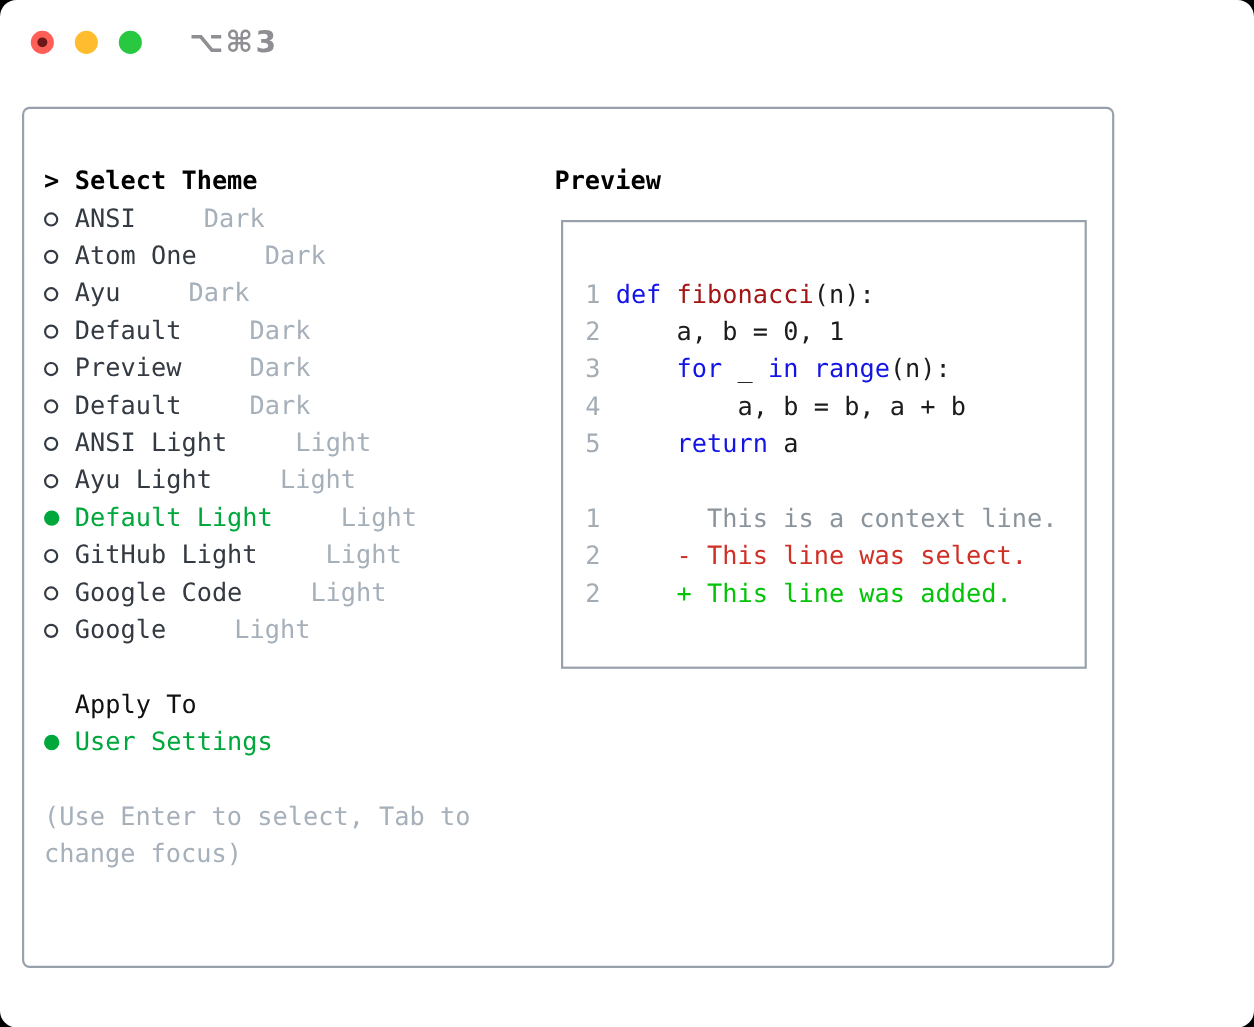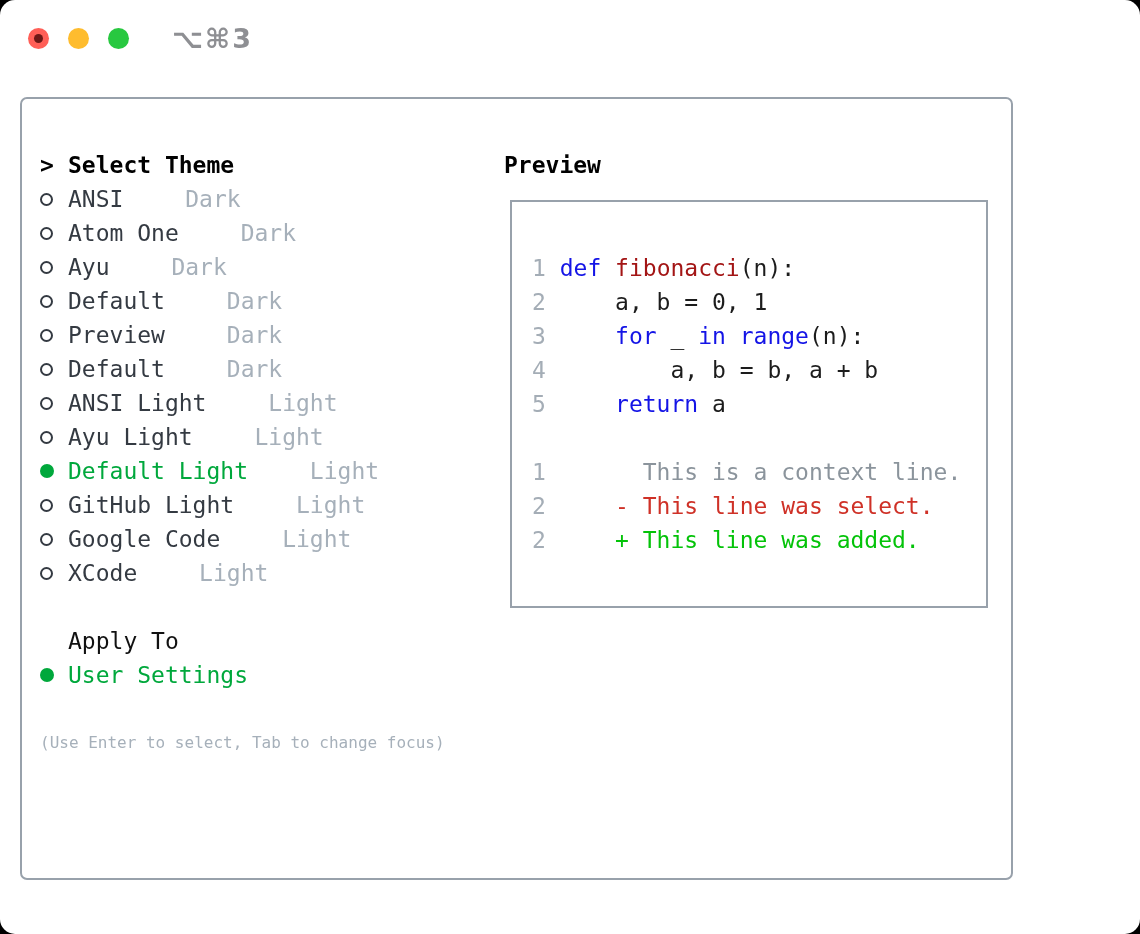--- a/index.html
+++ b/index.html
@@ -62,21 +62,21 @@
   .header-label { font-weight: bold; color: #000; }
   .item-name { color: var(--item-text); }
   .item-name.selected { color: var(--accent-green); }
   .item-variant { color: var(--muted); margin-left: 48px; }
   .section-header { color: #111; }
   .option-name { color: var(--item-text); }
   .option-name.selected { color: var(--accent-green); }
   .spacer { height: 34px; }
   .help {
     margin-top: 34px; width: 440px;
-    font-size: 16px; line-height: 34px;
+    font-size: 23px; line-height: 34px;
     color: var(--muted);
   }
   
   .preview-box {
     margin-top: 18px; margin-left: 6px;
     width: 478px; height: 408px;
     border: 2px solid var(--panel-border);
     padding: 49px 0 16px 20px;
     background: #fff;
   }
@@ -112,21 +112,21 @@
           <div class="row"><span class="gutter"><span class="radio"></span></span><span class="item-name">Atom One</span><span class="item-variant"> Dark</span></div>
           <div class="row"><span class="gutter"><span class="radio"></span></span><span class="item-name">Ayu</span><span class="item-variant"> Dark</span></div>
           <div class="row"><span class="gutter"><span class="radio"></span></span><span class="item-name">Default</span><span class="item-variant"> Dark</span></div>
           <div class="row"><span class="gutter"><span class="radio"></span></span><span class="item-name">Preview</span><span class="item-variant"> Dark</span></div>
           <div class="row"><span class="gutter"><span class="radio"></span></span><span class="item-name">Default</span><span class="item-variant"> Dark</span></div>
           <div class="row"><span class="gutter"><span class="radio"></span></span><span class="item-name">ANSI Light</span><span class="item-variant"> Light</span></div>
           <div class="row"><span class="gutter"><span class="radio"></span></span><span class="item-name">Ayu Light</span><span class="item-variant"> Light</span></div>
           <div class="row"><span class="gutter"><span class="radio on"></span></span><span class="item-name selected">Default Light</span><span class="item-variant"> Light</span></div>
           <div class="row"><span class="gutter"><span class="radio"></span></span><span class="item-name">GitHub Light</span><span class="item-variant"> Light</span></div>
           <div class="row"><span class="gutter"><span class="radio"></span></span><span class="item-name">Google Code</span><span class="item-variant"> Light</span></div>
-          <div class="row"><span class="gutter"><span class="radio"></span></span><span class="item-name">XCode</span><span class="item-variant"> Light</span></div>
+          <div class="row"><span class="gutter"><span class="radio"></span></span><span class="item-name">Google</span><span class="item-variant"> Light</span></div>
         </div>
 
       <div class="spacer"></div>
 
       <div class="row">
         <span class="gutter"></span>
         <span class="section-header">Apply To</span>
       </div>
 
       <div>

